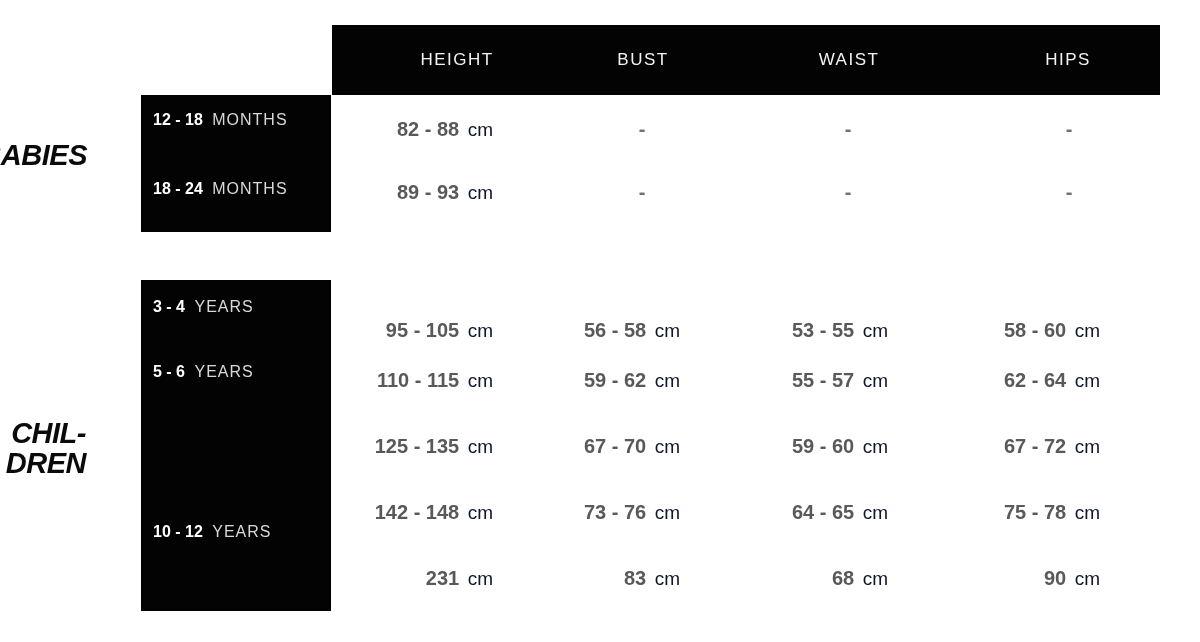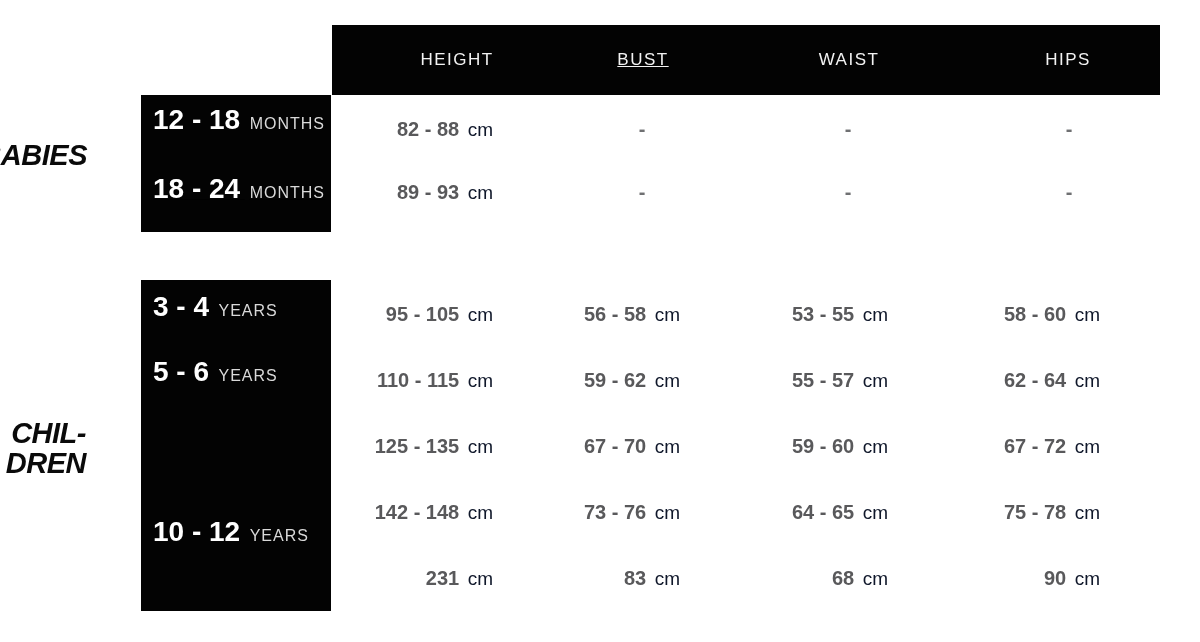--- a/index.html
+++ b/index.html
@@ -28,21 +28,21 @@
     position: absolute;
     top: 60px;
     transform: translate(-50%, -50%);
     color: #f2f2f2;
     font-size: 17px;
     letter-spacing: 1.5px;
     font-weight: 400;
     white-space: nowrap;
   }
   .hdr-height { left: 457px; }
-  .hdr-bust   { left: 643px; text-decoration: underline; }
+  .hdr-bust   { left: 643px; }
   .hdr-waist  { left: 849px; }
   .hdr-hips   { left: 1068px; }
 
   
   .group {
     position: absolute;
     transform: translateY(-50%);
     color: #0a0a0a;
     font-weight: 700;
     font-style: italic;
@@ -54,21 +54,21 @@
   .group-babies   { right: 1073px; top: 155px; }
   .group-children { right: 1074px; top: 448px; line-height: 30px; }
 
   
   .size-label {
     position: absolute;
     left: 153px;
     transform: translateY(-50%);
     white-space: nowrap;
   }
-  .size-label .range { color: #ffffff; font-weight: 700; font-size: 28px; }
+  .size-label .range { color: #ffffff; font-weight: 700; font-size: 16px; }
   .size-label .unit  { color: #d9d9d9; font-size: 16px; letter-spacing: 1px; margin-left: 5px; }
 
   
   .val {
     position: absolute;
     transform: translateY(-50%);
     white-space: nowrap;
     text-align: right;
   }
   .val .num { font-weight: 700; font-size: 20px; color: #59595b; }
@@ -87,21 +87,21 @@
     font-weight: 700;
     font-size: 20px;
   }
   .d-bust  { left: 642px; }
   .d-waist { left: 848px; }
   .d-hips  { left: 1069px; }
 
   
   .l-b0 { top: 120px; }  .r-b0 { top: 129px; }
   .l-b1 { top: 189px; text-decoration: underline; }  .r-b1 { top: 192px; }
-  .l-c0 { top: 307px; }  .r-c0 { top: 314px; }
+  .l-c0 { top: 307px; }  .r-c0 { top: 330px; }
   .l-c1 { top: 372px; }  .r-c1 { top: 380px; }
   .l-c2 { top: 437px; }  .r-c2 { top: 446px; }
   .l-c3 { top: 532px; }  .r-c3 { top: 512px; text-align: center; }
   .l-c4 { top: 567px; }  .r-c4 { top: 578px; }
 </style>
 </head>
 <body>
 
 <div class="canvas">
 

